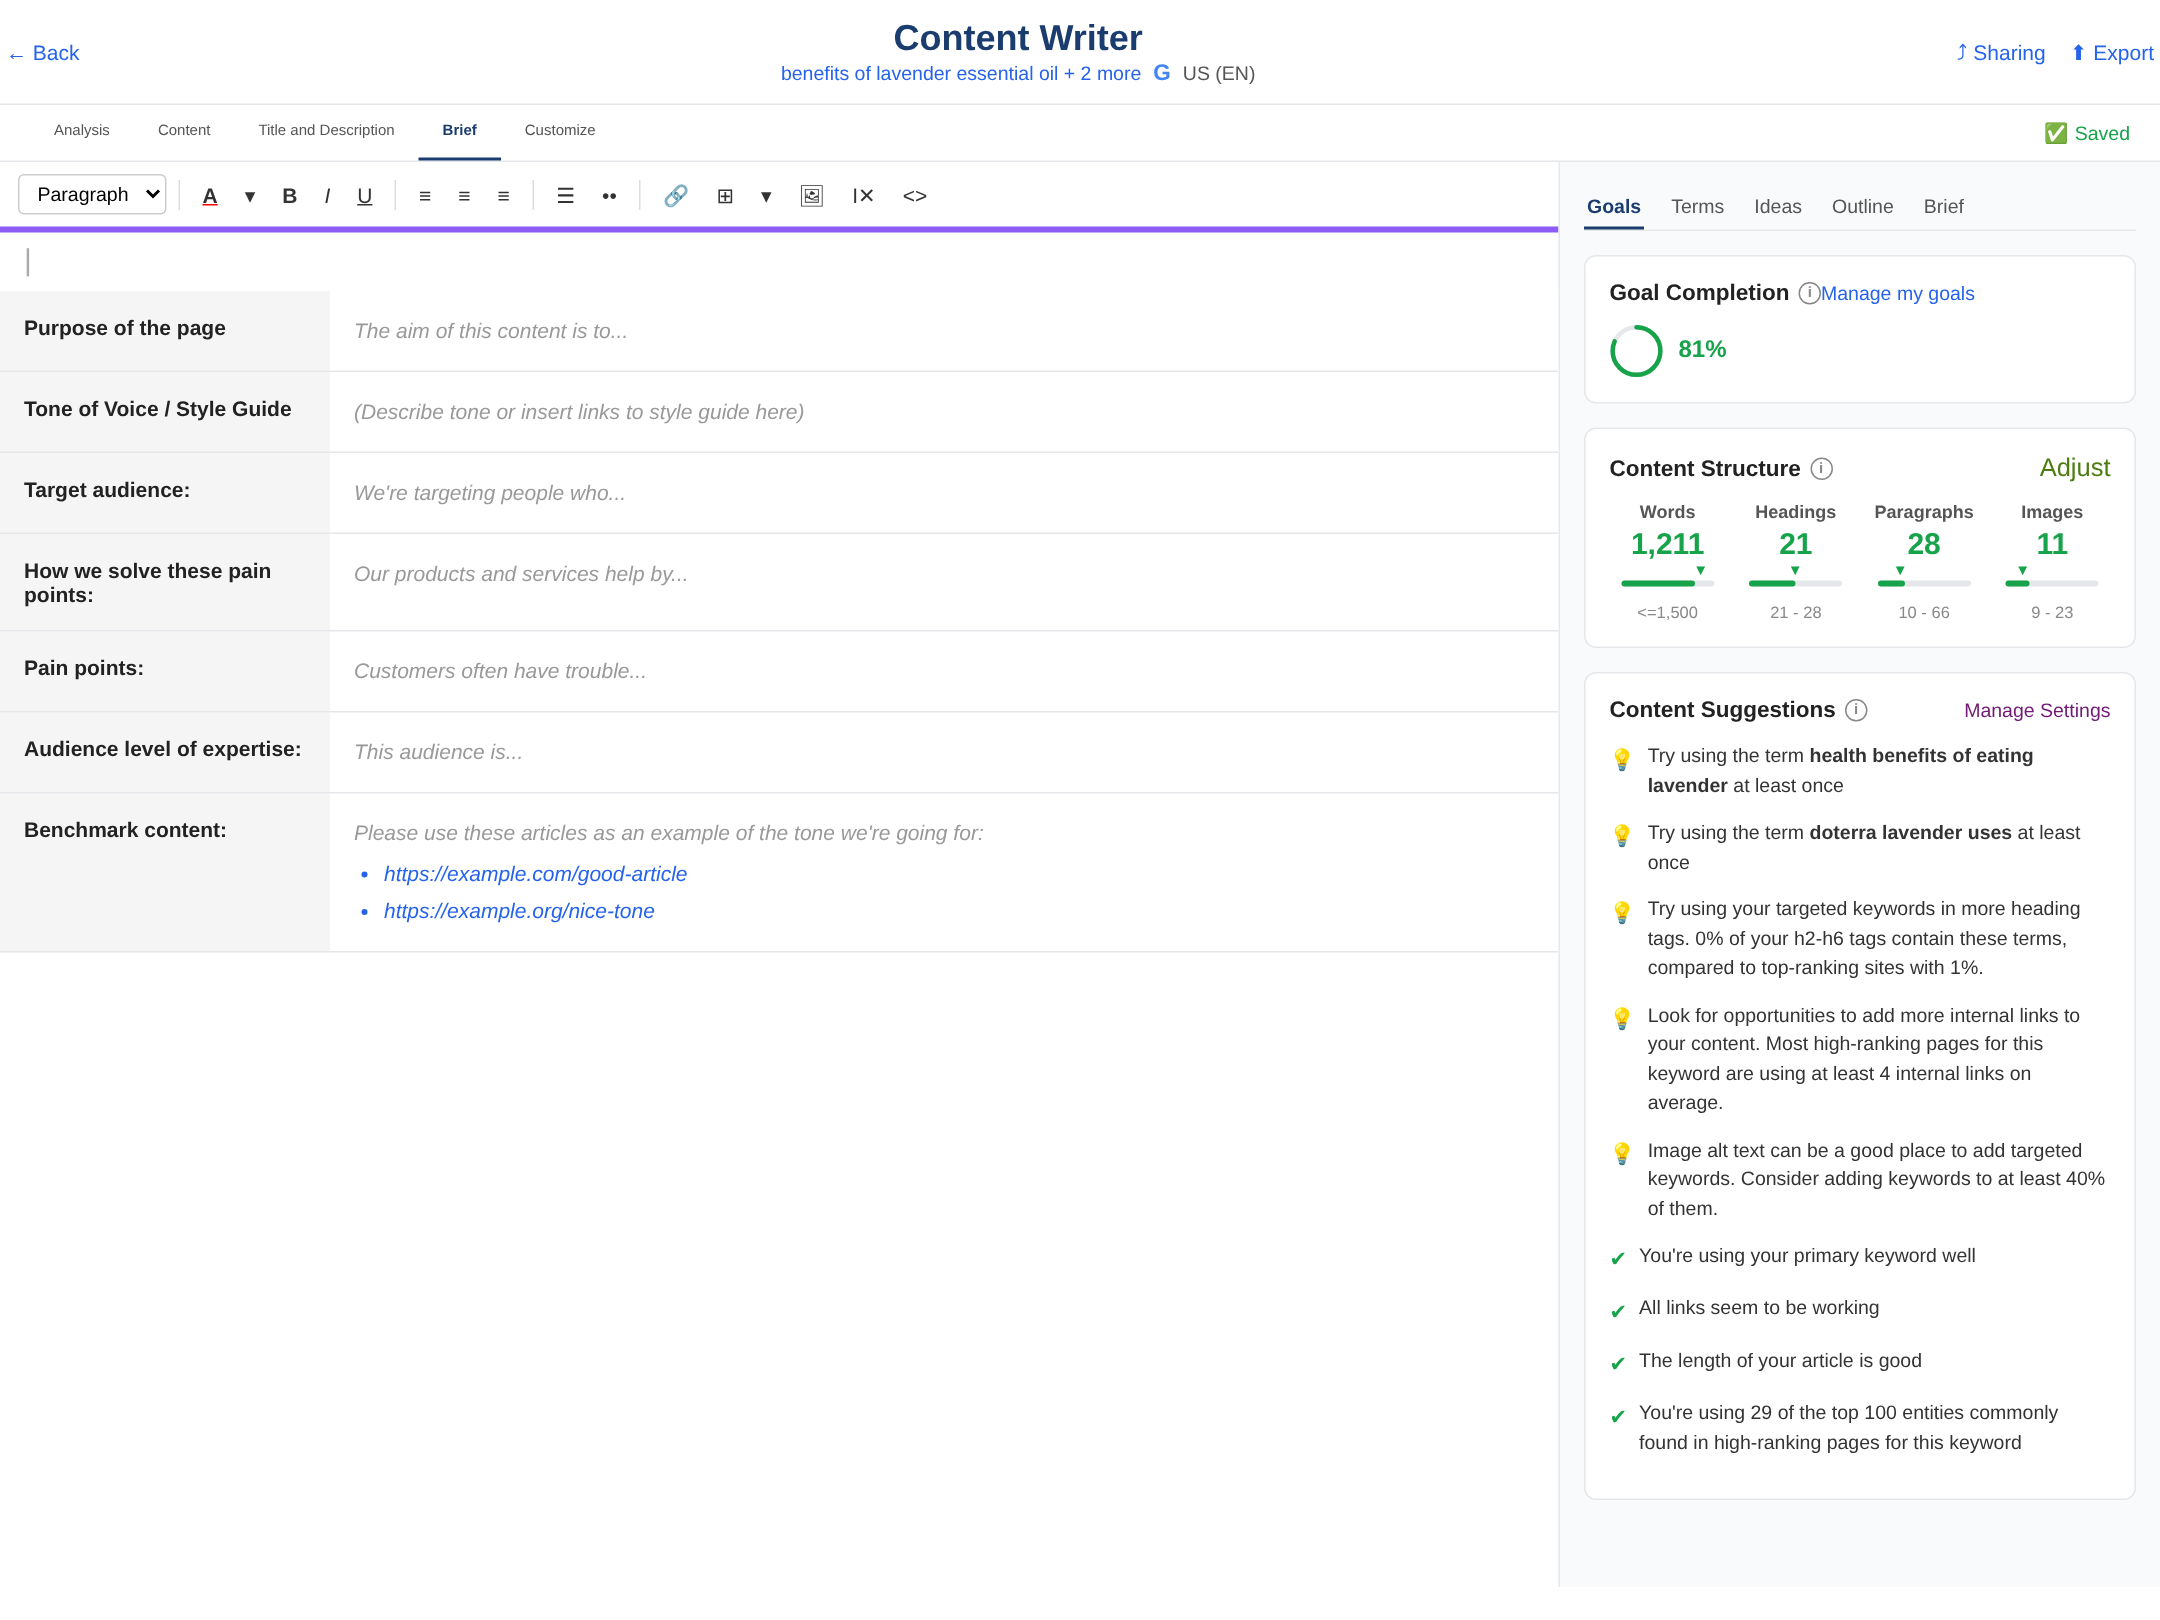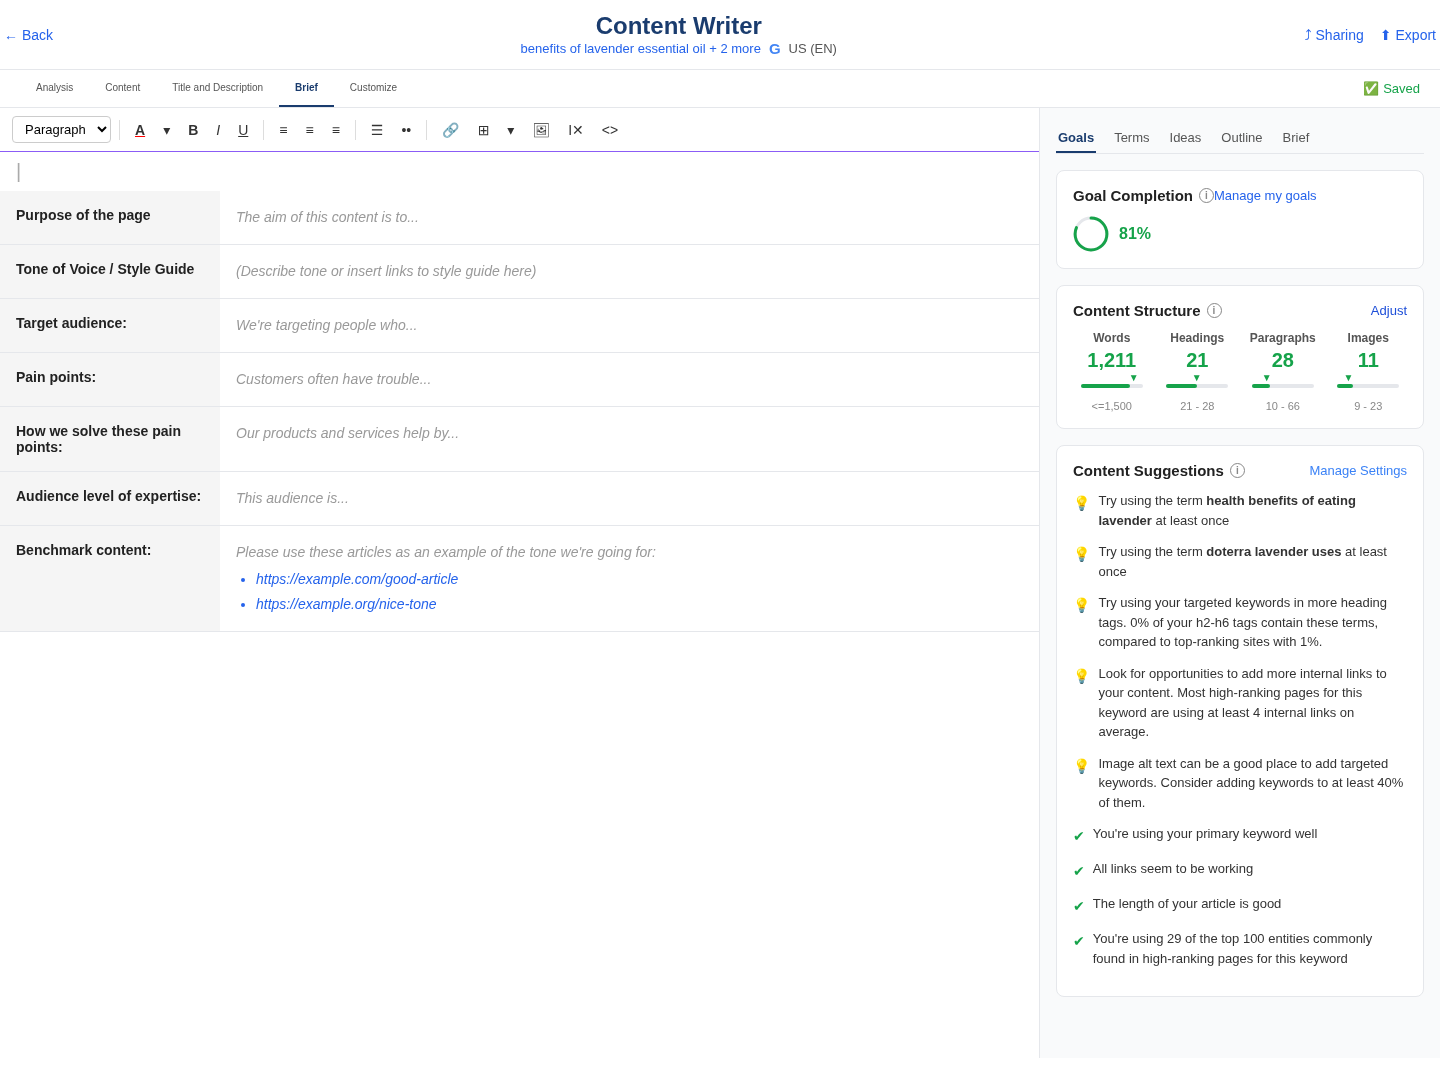--- a/index.html
+++ b/index.html
@@ -20,21 +20,21 @@
     .nav-tab { padding: 12px 16px; font-size: 10px; color: #555; cursor: pointer; border-bottom: 2px solid transparent; }
     .nav-tab.active { color: #1a3c6e; font-weight: 700; border-bottom: 2px solid #1a3c6e; }
     .saved-badge { display: flex; align-items: center; gap: 4px; color: #16a34a; font-size: 13px; }
 
     
     .main-layout { display: flex; height: calc(1080px - 130px); }
     .editor-panel { flex: 1; overflow-y: auto; border-right: 1px solid #e5e7eb; }
     .sidebar-panel { width: 400px; overflow-y: auto; padding: 16px; background: #f9fafb; }
 
     
-    .toolbar { display: flex; align-items: center; gap: 4px; padding: 8px 12px; border-bottom: 1px solid #8b5cf6; background: #fff; flex-wrap: wrap; }
+    .toolbar { display: flex; align-items: center; gap: 4px; padding: 8px 12px; border-bottom: 4px solid #8b5cf6; background: #fff; flex-wrap: wrap; }
     .toolbar-select { padding: 4px 8px; border: 1px solid #ccc; border-radius: 4px; font-size: 13px; background: #fff; cursor: pointer; }
     .toolbar-btn { padding: 4px 7px; border: none; background: none; cursor: pointer; font-size: 14px; color: #333; border-radius: 3px; }
     .toolbar-sep { width: 1px; height: 20px; background: #ddd; margin: 0 4px; }
 
     
     .editor-cursor { padding: 8px 16px; color: #aaa; font-size: 20px; }
     .brief-table { width: 100%; border-collapse: collapse; }
     .brief-table tr { border-bottom: 1px solid #e5e7eb; }
     .brief-table td { padding: 16px; vertical-align: top; }
     .brief-table td:first-child { width: 220px; background: #f5f5f5; font-weight: 700; font-size: 14px; color: #222; }
@@ -54,35 +54,35 @@
     .goal-header { display: flex; align-items: center; margin-bottom: 12px; }
     .goal-title { font-size: 15px; font-weight: 600; color: #222; display: flex; align-items: center; gap: 6px; }
     .manage-goals-link { color: #2563eb; font-size: 13px; cursor: pointer; }
     .goal-percent { display: flex; align-items: center; gap: 10px; }
     .goal-circle { width: 36px; height: 36px; }
     .goal-number { font-size: 16px; font-weight: 700; color: #16a34a; }
 
     
     .structure-header { display: flex; justify-content: space-between; align-items: center; margin-bottom: 12px; }
     .structure-title { font-size: 15px; font-weight: 600; color: #222; display: flex; align-items: center; gap: 6px; }
-    .adjust-link { color: #1d4ed8; font-size: 13px; cursor: pointer; }
+    .adjust-link { color: #4d7c0f; font-size: 17px; cursor: pointer; }
     .structure-grid { display: grid; grid-template-columns: repeat(4, 1fr); gap: 8px; }
     .structure-item { text-align: center; }
     .structure-item-label { font-size: 12px; color: #555; font-weight: 600; margin-bottom: 4px; }
     .structure-item-value { font-size: 20px; font-weight: 700; color: #16a34a; }
     .structure-bar-container { position: relative; height: 20px; display: flex; align-items: center; justify-content: center; margin: 4px 0; }
     .structure-bar-track { width: 80%; height: 4px; background: #e5e7eb; border-radius: 2px; position: relative; }
     .structure-bar-fill { height: 100%; background: #16a34a; border-radius: 2px; }
     .structure-marker { position: absolute; top: -4px; font-size: 10px; color: #16a34a; }
     .structure-range { font-size: 11px; color: #888; margin-top: 2px; }
 
     
     .suggestions-header { display: flex; justify-content: space-between; align-items: center; margin-bottom: 12px; }
     .suggestions-title { font-size: 15px; font-weight: 600; color: #222; display: flex; align-items: center; gap: 6px; }
-    .manage-settings-link { color: #3b82f6; font-size: 13px; cursor: pointer; }
+    .manage-settings-link { color: #701a75; font-size: 13px; cursor: pointer; }
     .suggestion-item { display: flex; gap: 8px; margin-bottom: 12px; font-size: 13px; color: #333; line-height: 1.5; }
     .suggestion-icon { flex-shrink: 0; margin-top: 2px; font-size: 14px; }
     .suggestion-icon.bulb { color: #f59e0b; }
     .suggestion-icon.check { color: #16a34a; }
     .suggestion-text strong { font-weight: 700; }
     .info-icon { display: inline-flex; align-items: center; justify-content: center; width: 15px; height: 15px; border-radius: 50%; border: 1px solid #888; font-size: 10px; color: #888; cursor: pointer; vertical-align: middle; }
   </style>
 </head>
 <body>
 
@@ -168,27 +168,27 @@
           <td>Tone of Voice / Style Guide</td>
           <td contenteditable="true" style="">(Describe tone or insert links to style guide here)</td>
         </tr>
 
         <tr>
           <td>Target audience:</td>
           <td contenteditable="true" style="">We're targeting people who...</td>
         </tr>
 
         <tr>
+          <td>How we solve these pain points:&nbsp;</td>
+          <td contenteditable="true" style="">Our products and services help by...</td>
+        </tr>
+
+        <tr>
           <td>Pain points:</td>
           <td contenteditable="true" style="">Customers often have trouble...</td>
-        </tr>
-
-        <tr>
-          <td>How we solve these pain points:&nbsp;</td>
-          <td contenteditable="true" style="">Our products and services help by...</td>
         </tr>
 
         <tr>
           <td>Audience level of expertise:</td>
           <td contenteditable="true" style="">This audience is...</td>
         </tr>
 
         <tr>
           <td>Benchmark content:</td>
           <td contenteditable="true" style="">

